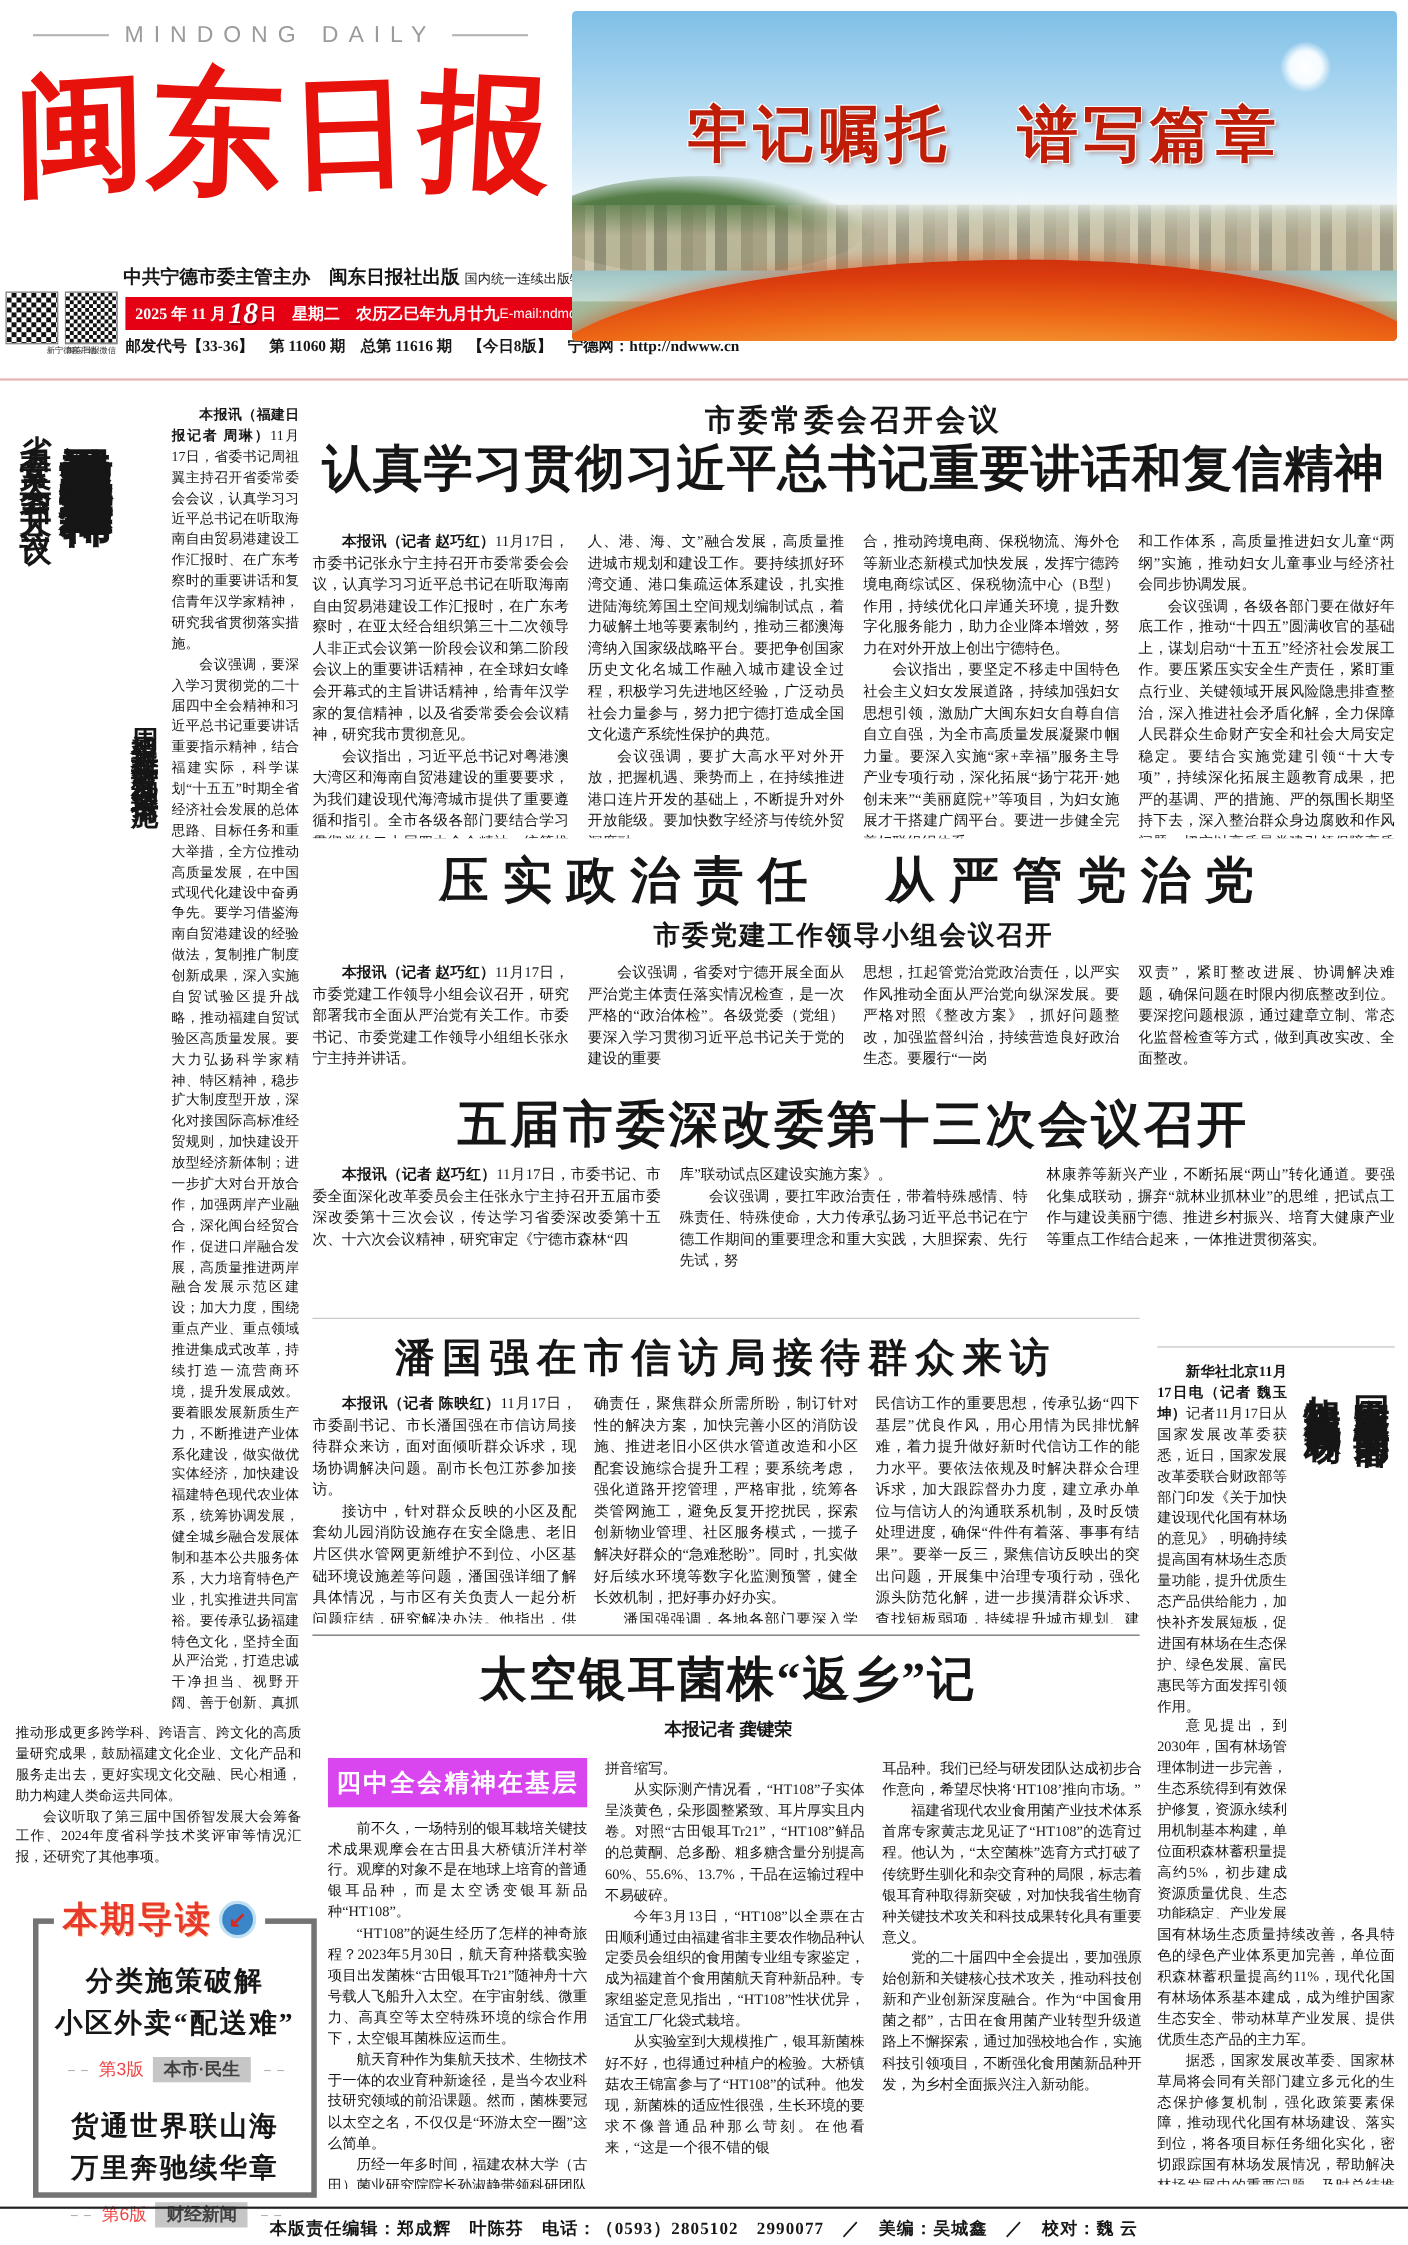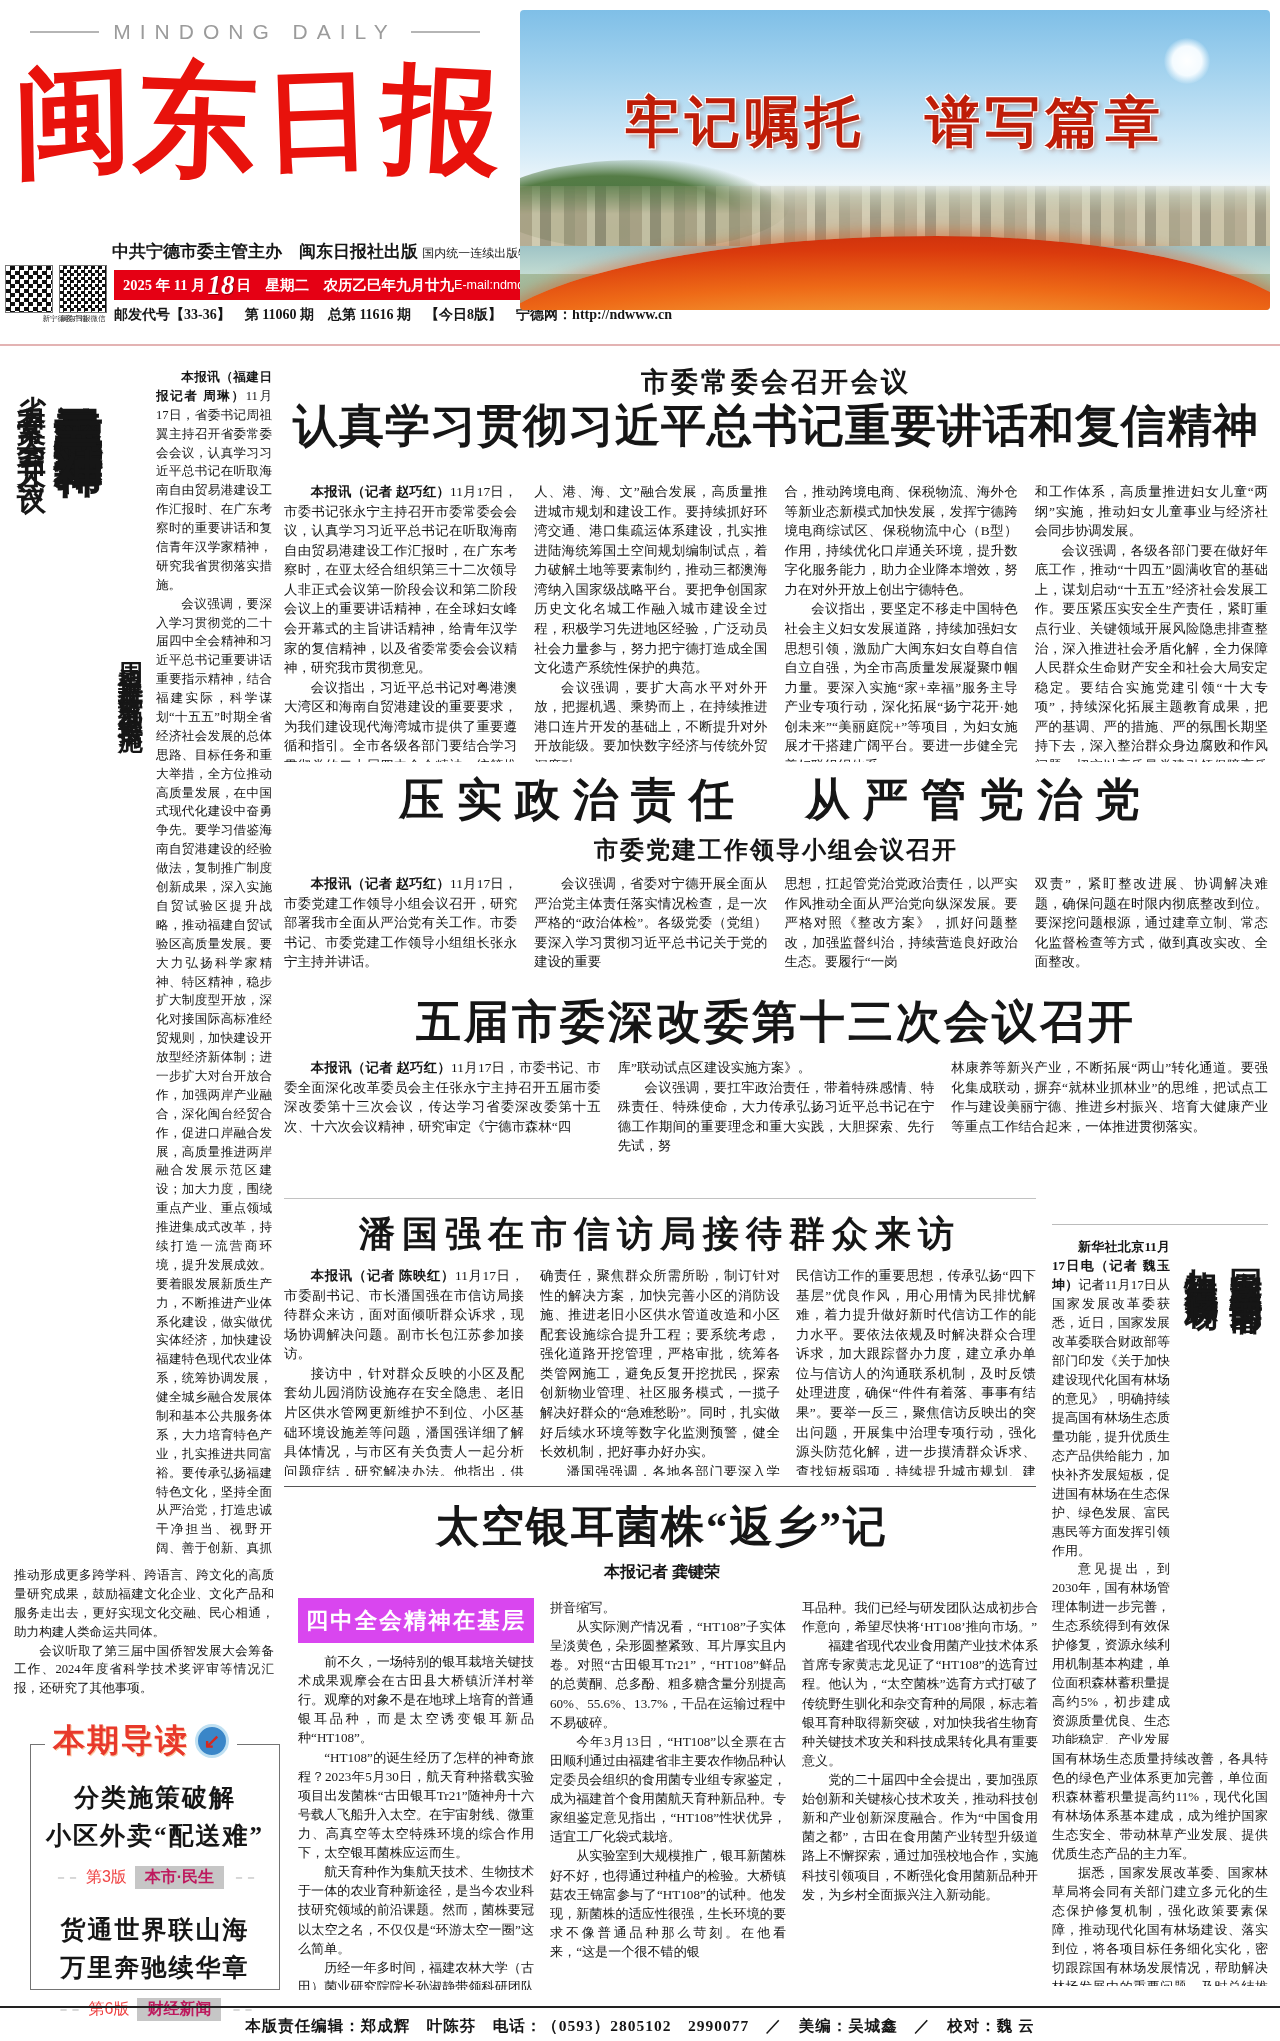--- a/index.html
+++ b/index.html
@@ -59,34 +59,34 @@
   .vheadline{left:50px;top:366px;height:1170px;writing-mode:vertical-rl;font-size:49px;font-weight:900;
              letter-spacing:2px;line-height:1.18;}
   .vsub{left:114px;top:642px;height:430px;writing-mode:vertical-rl;font-size:25px;font-weight:800;letter-spacing:5px;}
   .leftbody{left:156px;top:368px;width:116px;height:1192px;font-size:12.6px;}
   .leftbody p,.leftwide p{line-height:1.5;}
   .leftwide{left:14px;top:1566px;width:260px;height:166px;font-size:12.6px;}
   .ind p{text-indent:2em;}
   .cont p:first-child{text-indent:0;}
 
   
-  .teaser{left:30px;top:1744px;width:248px;height:244px;border:1px solid #737373;}
+  .teaser{left:30px;top:1744px;width:248px;height:244px;border:5px solid #737373;}
   .teaser-title{position:absolute;top:-26px;left:14px;background:#fff;padding:0 8px;display:flex;align-items:center;gap:6px;}
   .teaser-title .t{font-size:32px;font-weight:900;color:#e8392b;letter-spacing:2px;
                    text-shadow:1px 1px 0 #f9c9a0;}
   .arrow-circle{width:34px;height:34px;border-radius:50%;background:#3a86c8;color:#d6281e;
                 display:flex;align-items:center;justify-content:center;font-size:20px;font-weight:900;
                 border:3px solid #bfe0f2;box-sizing:border-box;}
   .teaser-items{padding-top:34px;text-align:center;}
   .t-item{font-size:25px;font-weight:900;letter-spacing:2px;line-height:1.5;}
   .t-ref{margin:12px 0 22px;display:flex;align-items:center;justify-content:center;gap:8px;
          font-family:"Liberation Sans",sans-serif;}
   .t-ref .dash{color:#aaa;font-size:14px;letter-spacing:-2px;}
   .t-ref .pg{color:#ef4444;font-weight:400;font-size:16px;}
-  .t-ref .sec{background:#c6c6c6;color:#be185d;font-weight:700;font-size:16px;padding:1px 10px;}
+  .t-ref .sec{background:#c6c6c6;color:#404040;font-weight:700;font-size:16px;padding:1px 10px;}
 
   
   .center{text-align:center;}
   .kickerA{top:364px;left:284px;width:984px;font-size:27px;font-weight:800;letter-spacing:3px;}
   .headA{top:396px;left:284px;width:984px;font-size:45px;font-weight:900;letter-spacing:1px;white-space:nowrap;}
   .bodyA{top:482px;left:284px;width:984px;height:280px;display:flex;gap:17px;}
   .bcol{flex:1;font-size:13.4px;}
   .lead{font-weight:700;}
 
   .headB{top:770px;left:284px;width:984px;font-size:45px;font-weight:900;letter-spacing:13px;white-space:nowrap;}

